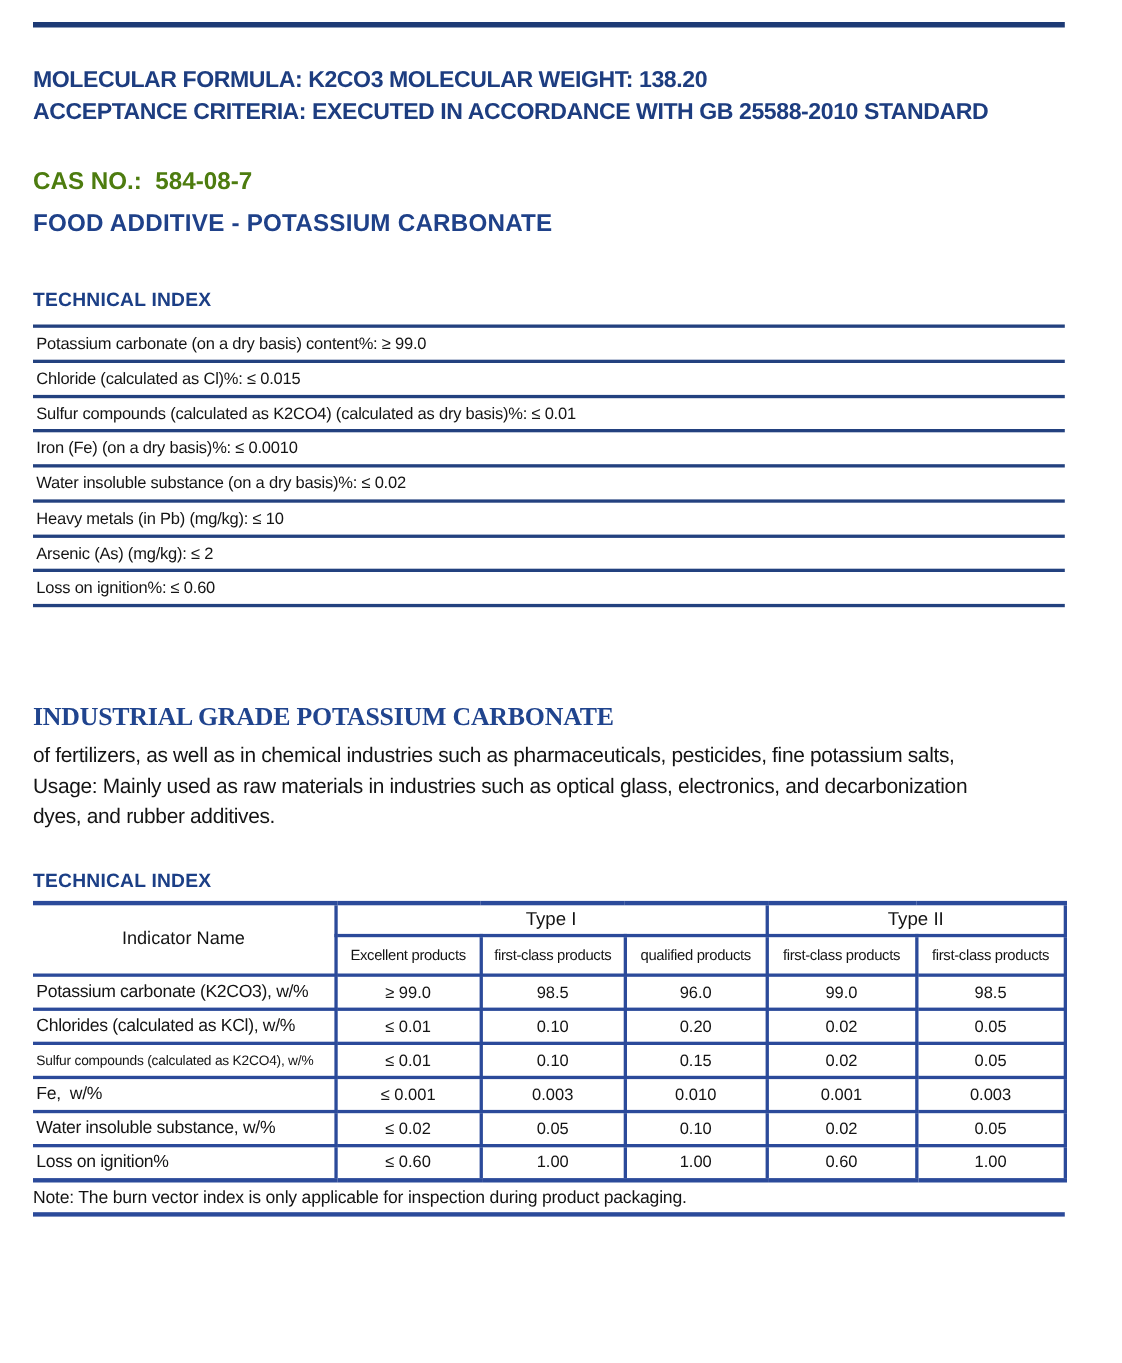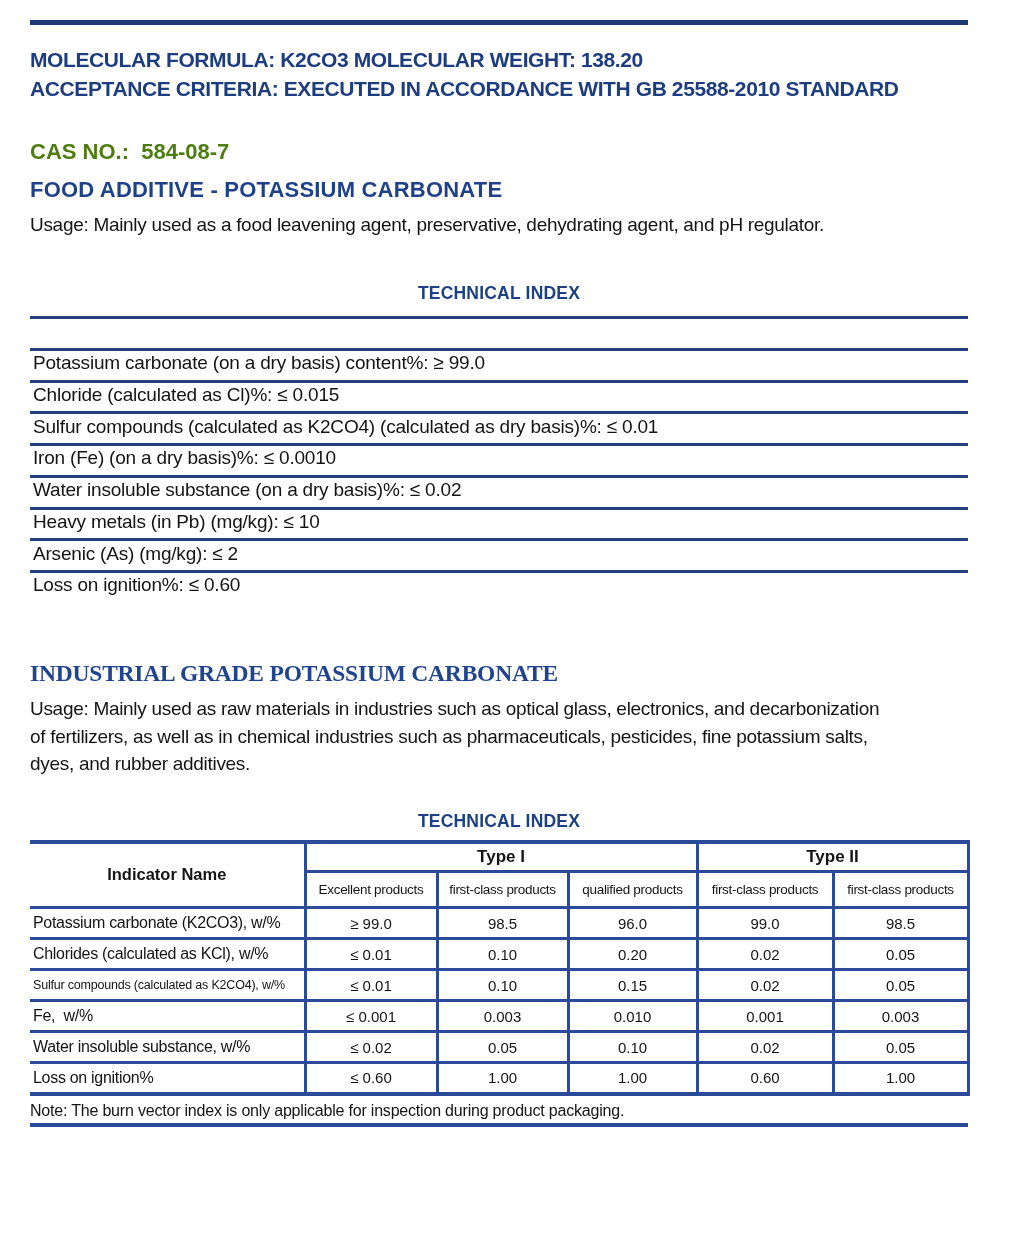--- a/index.html
+++ b/index.html
@@ -11,71 +11,71 @@
   }
   .page { width: 1020px; height: 1239px; padding: 0 52px 0 30px; }
 
   .doc-title {
     margin-top: 37px;
     font-size: 29px; line-height: 33px; font-weight: bold;
     letter-spacing: 2.5px; color: #1d3a75;
   }
   .title-rule { margin-top: 20px; height: 5px; background: #1d3a75; width: 938px; }
 
-  .mol-block { margin-top: 21px; }
+  .mol-block { margin-top: 34px; }
   .mol-line {
     font-size: 21px; line-height: 28.5px; font-weight: bold;
     letter-spacing: -0.4px; color: #1d3d80; white-space: nowrap;
   }
 
   .cas-line {
     margin-top: 35px; font-size: 22px; line-height: 28px; font-weight: bold;
     color: #4d7c0f; white-space: pre-wrap;
   }
   .food-heading {
     margin-top: 10px; font-size: 22px; line-height: 28px; font-weight: bold;
     letter-spacing: 0.2px; color: #1f4189;
   }
   .usage-text {
     margin-top: 8px; font-size: 19px; line-height: 26px;
     letter-spacing: -0.3px; color: #141414;
   }
 
   .tech-heading {
     font-size: 17.5px; line-height: 23px; font-weight: bold;
-    letter-spacing: 0.2px; color: #1c3f86; text-align: center;
+    letter-spacing: 0.2px; color: #1c3f86;
   }
   .tech-heading.first { margin-top: 44px; }
   .tech-heading.second { margin-top: 32px; }
 
   .spec-list { margin-top: 11px; width: 938px; border-bottom: 3px solid #23417f; }
   .spec-row { height: 31.75px; border-top: 3px solid #23417f; }
   .spec-row-text {
-    font-size: 19px; line-height: 24px; padding: 3px 0 0 3px;
-    letter-spacing: -0.2px; color: #141414; white-space: nowrap; margin-top: 29px;
+    font-size: 15px; line-height: 24px; padding: 3px 0 0 3px;
+    letter-spacing: -0.2px; color: #141414; white-space: nowrap;
   }
 
   .ind-heading {
     margin-top: 85px; font-size: 23.5px; line-height: 31px; font-weight: bold;
     letter-spacing: -0.2px; color: #20448e; font-family: Liberation Serif, serif;
   }
   .usage-block { margin-top: 6px; }
   .usage-line {
     font-size: 19px; line-height: 27.5px; letter-spacing: -0.3px; color: #141414;
     white-space: nowrap;
   }
 
   table.spec-table {
     margin-top: 7px; width: 938px; table-layout: fixed; border-collapse: collapse;
   }
   table.spec-table th, table.spec-table td {
     border: 3px solid #2b4a9a; overflow: hidden;
   }
   table.spec-table .no-left { border-left: none; }
-  table.spec-table .top-edge { border-top-width: 4px; font-weight: bold; }
+  table.spec-table .top-edge { border-top-width: 4px; }
   table.spec-table .bottom-edge { border-bottom-width: 4px; }
 
   th.indicator-h {
     font-weight: normal; font-size: 16.5px; text-align: center; vertical-align: middle;
     color: #141414;
   }
   th.group-h {
     font-weight: normal; font-size: 17px; height: 30px; text-align: center;
     vertical-align: middle; color: #141414;
   }
@@ -104,21 +104,20 @@
 
   <div class="title-rule"></div>
 
   <div class="mol-block">
     <div class="mol-line">MOLECULAR FORMULA: K2CO3 MOLECULAR WEIGHT: 138.20</div>
     <div class="mol-line">ACCEPTANCE CRITERIA: EXECUTED IN ACCORDANCE WITH GB 25588-2010 STANDARD</div>
   </div>
 
   <div class="cas-line">CAS NO.:  584-08-7</div>
   <div class="food-heading">FOOD ADDITIVE - POTASSIUM CARBONATE</div>
-  <div class="usage-text">Usage: Mainly used as a food leavening agent, preservative, dehydrating agent, and pH regulator.</div>
 
   <div class="tech-heading first">TECHNICAL INDEX</div>
 
   <div class="spec-list">
     <div class="spec-row">
         <div class="spec-row-text">Potassium carbonate (on a dry basis) content%: ≥ 99.0</div>
       </div>
     <div class="spec-row">
         <div class="spec-row-text">Chloride (calculated as Cl)%: ≤ 0.015</div>
       </div>
@@ -138,22 +137,22 @@
         <div class="spec-row-text">Arsenic (As) (mg/kg): ≤ 2</div>
       </div>
     <div class="spec-row">
         <div class="spec-row-text">Loss on ignition%: ≤ 0.60</div>
       </div>
   </div>
 
   <div class="ind-heading">INDUSTRIAL GRADE POTASSIUM CARBONATE</div>
 
   <div class="usage-block">
+    <div class="usage-line">of fertilizers, as well as in chemical industries such as pharmaceuticals, pesticides, fine potassium salts,</div>
     <div class="usage-line">Usage: Mainly used as raw materials in industries such as optical glass, electronics, and decarbonization</div>
-    <div class="usage-line">of fertilizers, as well as in chemical industries such as pharmaceuticals, pesticides, fine potassium salts,</div>
     <div class="usage-line">dyes, and rubber additives.</div>
   </div>
 
   <div class="tech-heading second">TECHNICAL INDEX</div>
 
   <table class="spec-table">
     <colgroup>
       <col style="width:275px">
         <col style="width:132px">
         <col style="width:131px">

